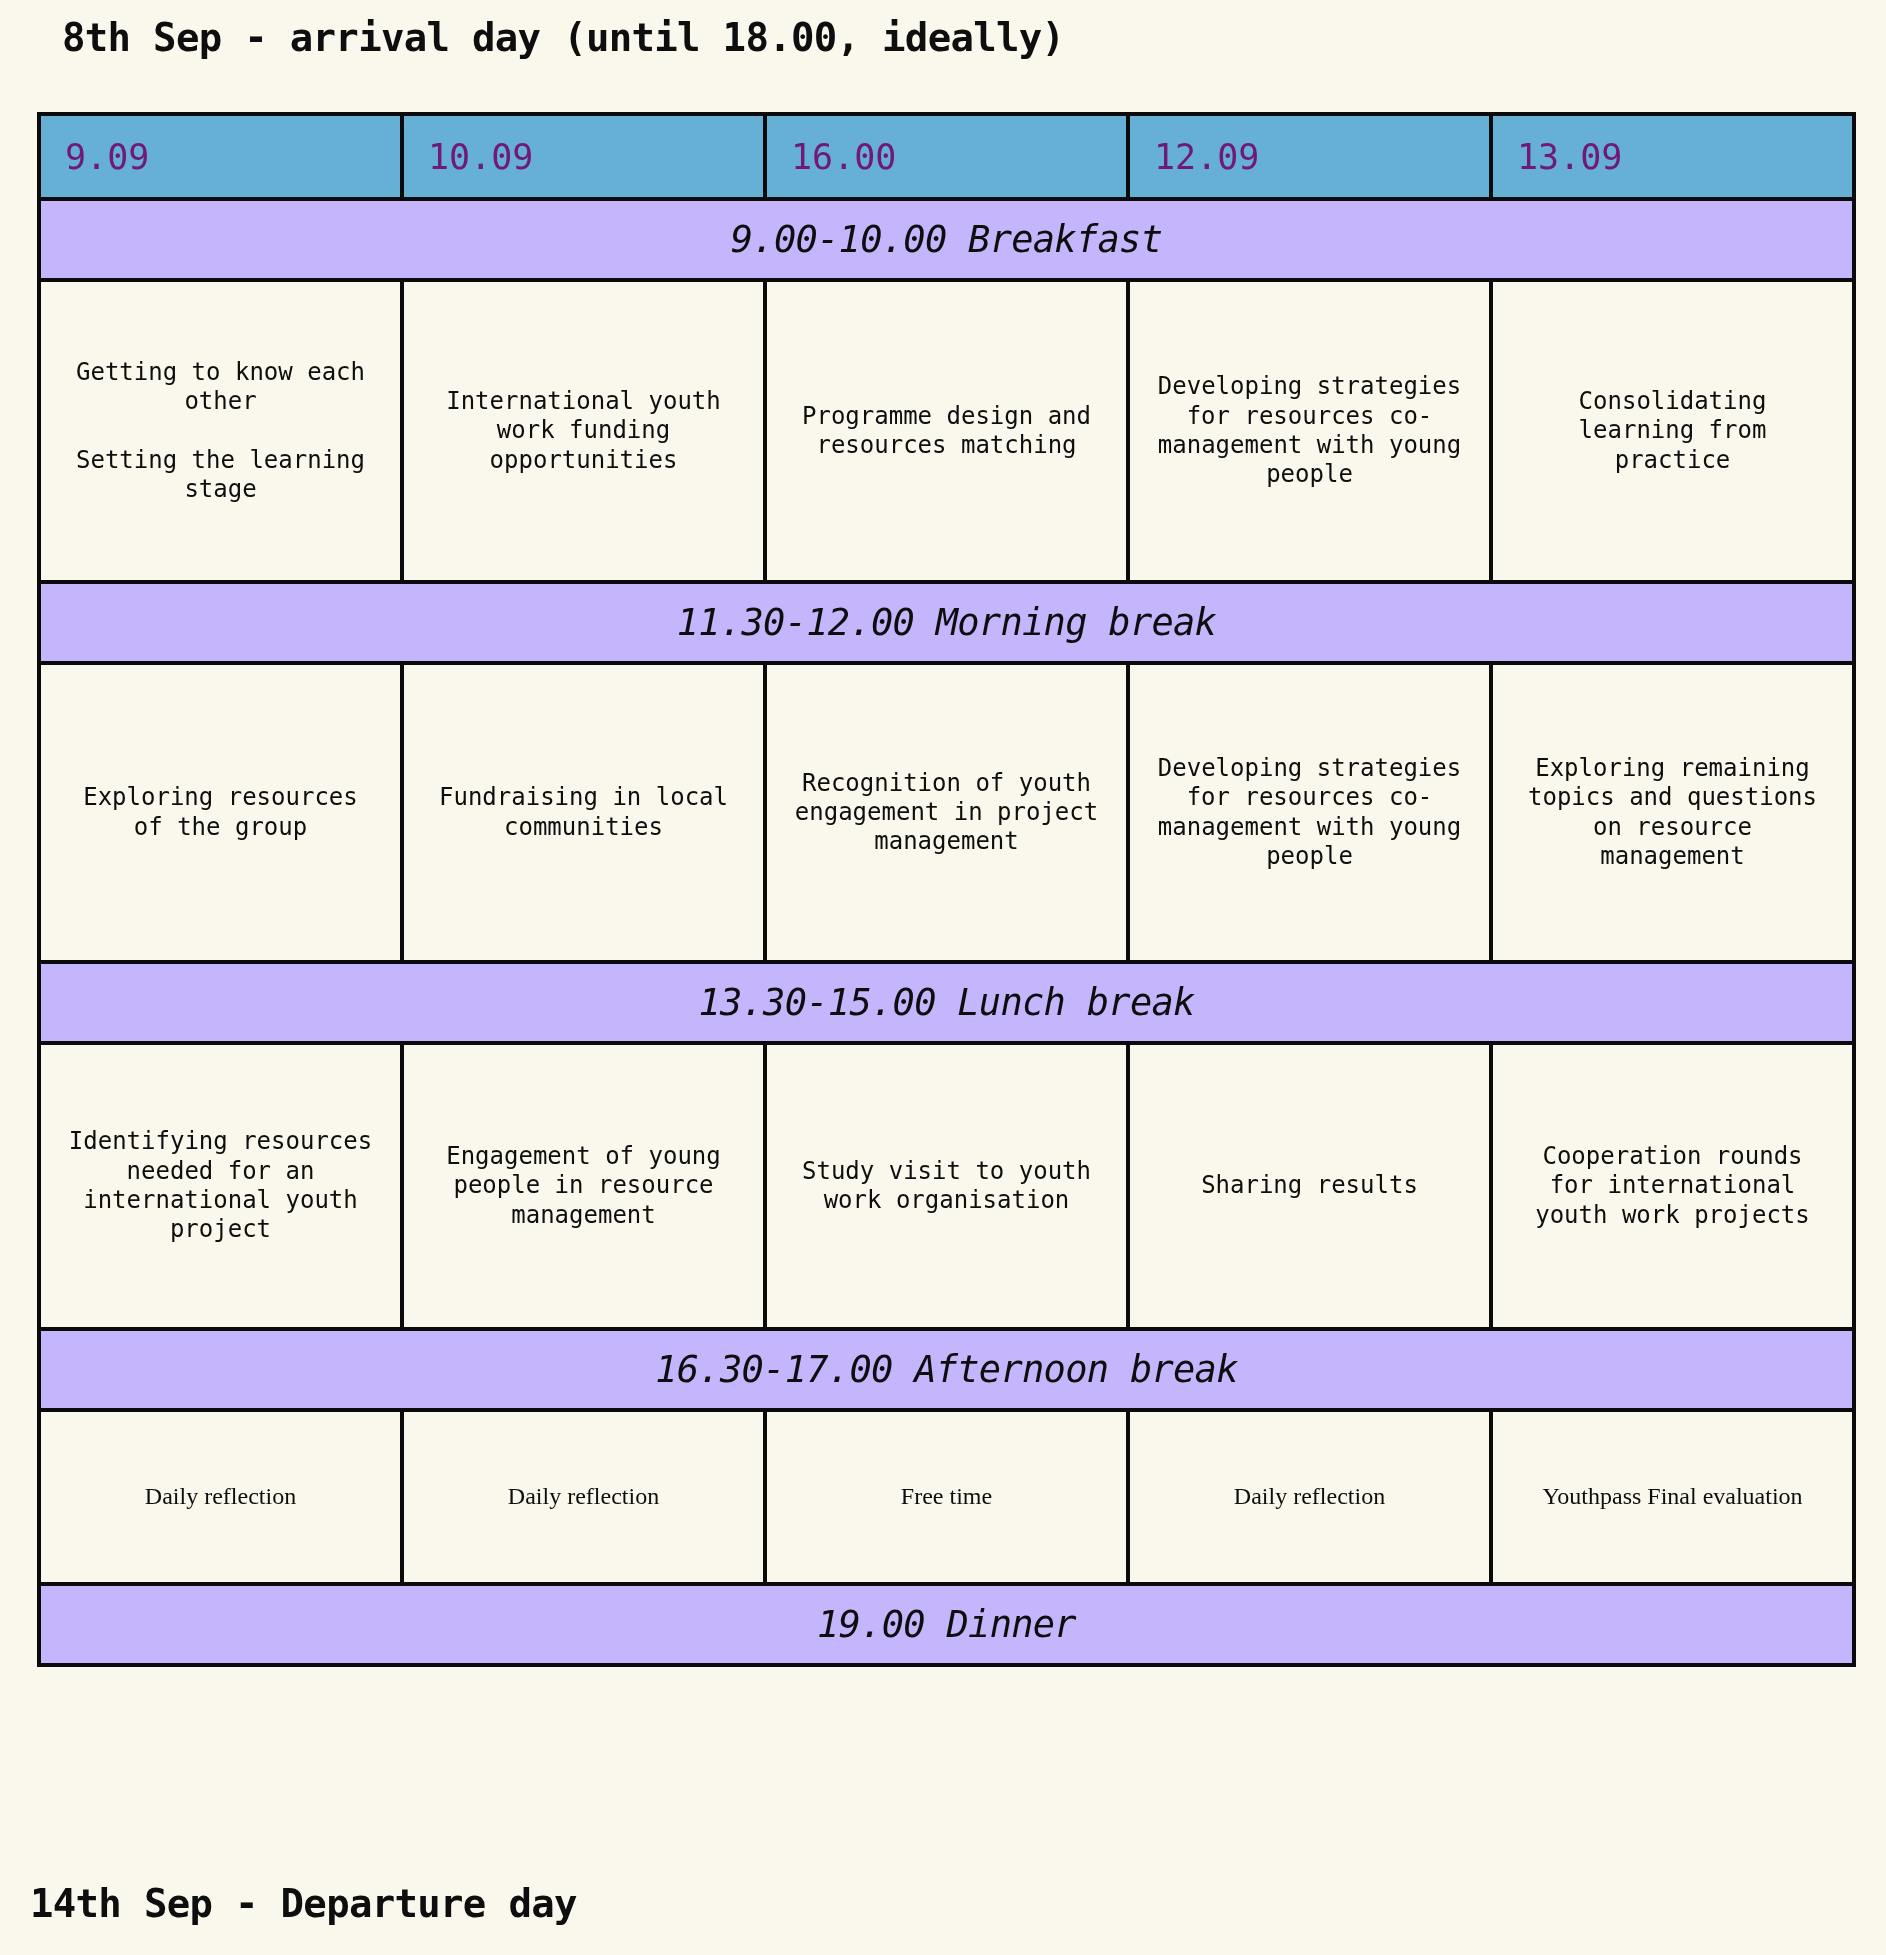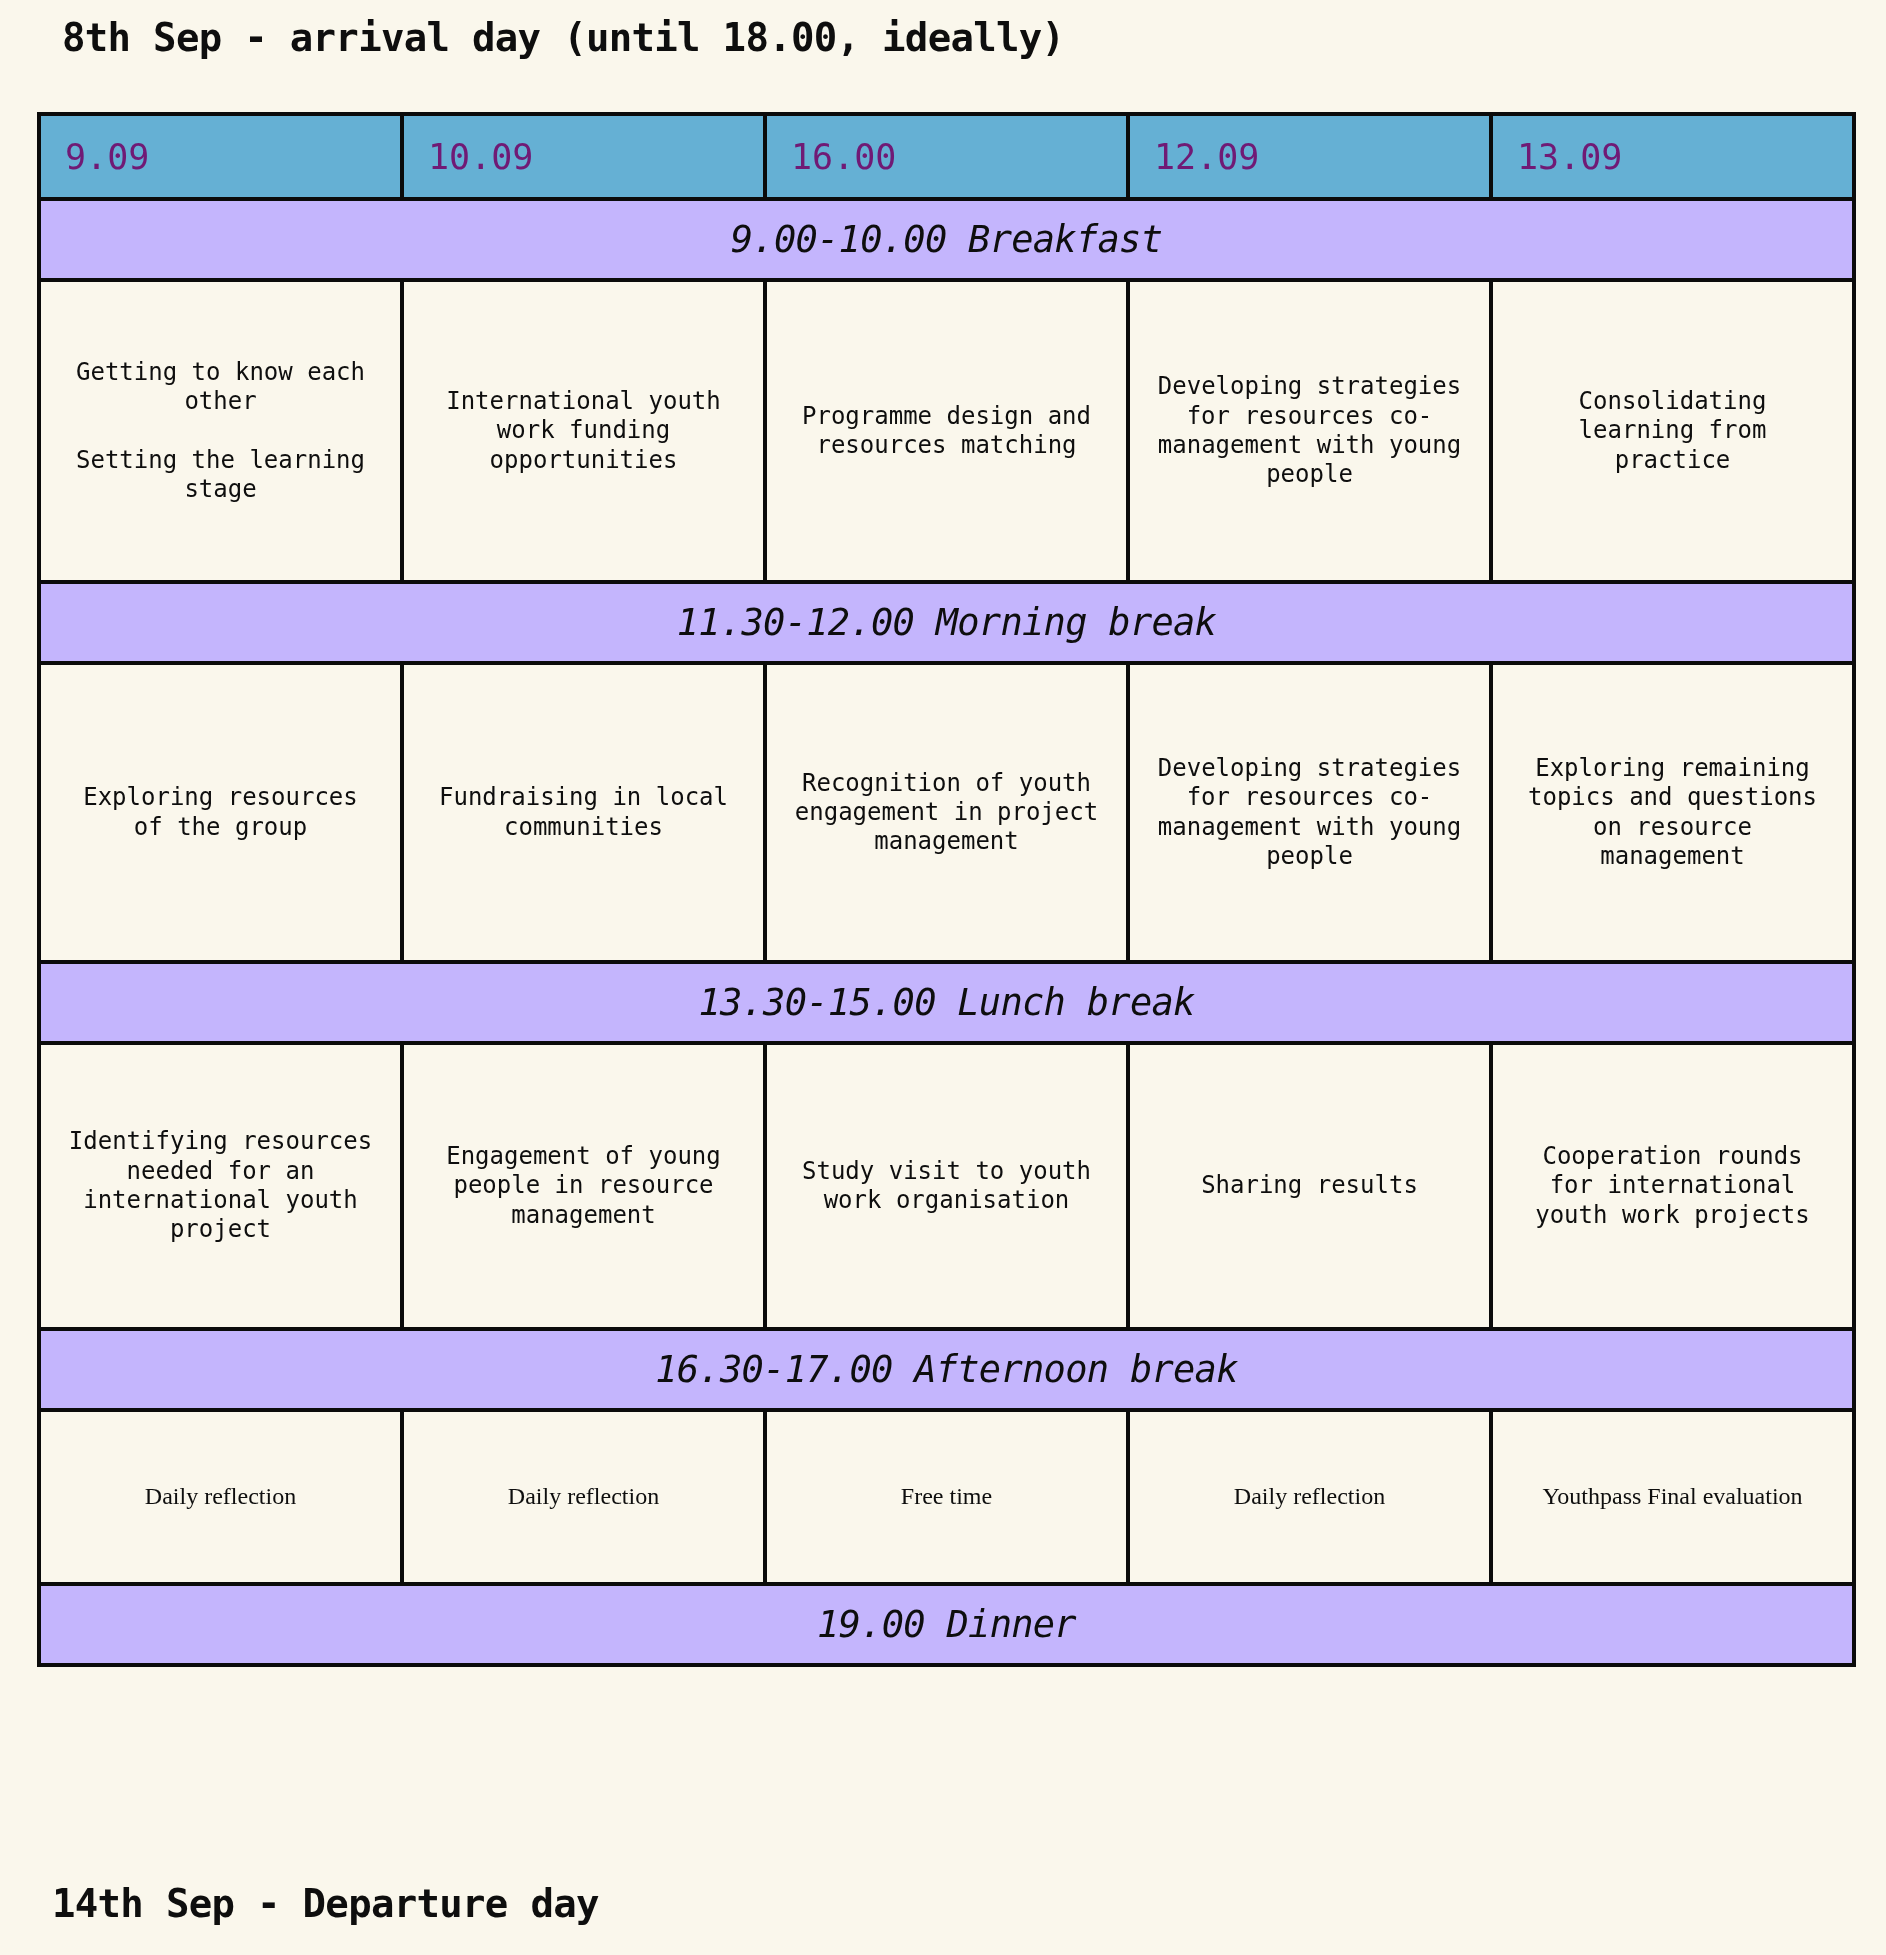--- a/index.html
+++ b/index.html
@@ -67,21 +67,21 @@
   .cell-text {
     width: 312px;
     margin: 17px auto;
     font-size: 24px;
     line-height: 1.22;
     white-space: pre-line;
     text-align: center;
   }
   .page-footer {
     position: absolute;
-    left: 52px;
+    left: 30px;
     top: 1881px;
     font-size: 39px;
     font-weight: bold;
     letter-spacing: -0.7px;
     white-space: nowrap;
   }
 </style>
 </head>
 <body>
 

